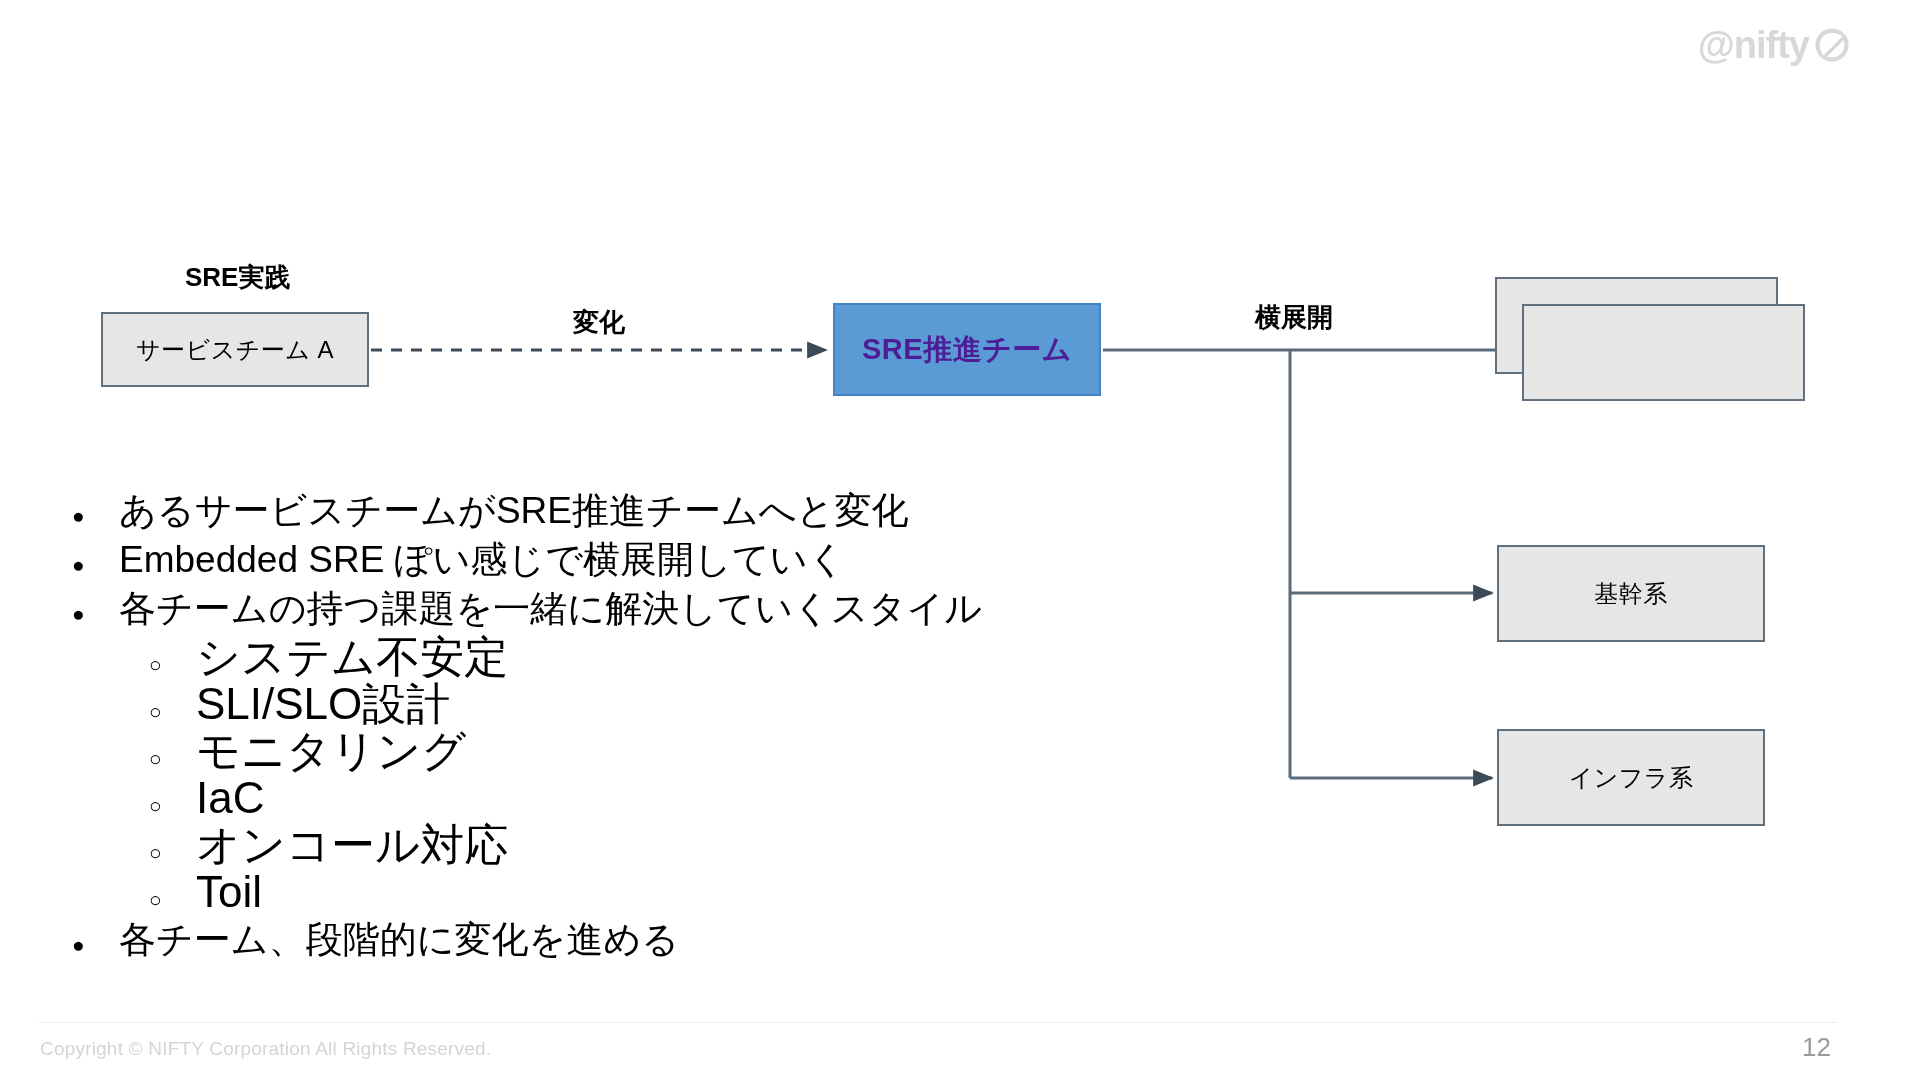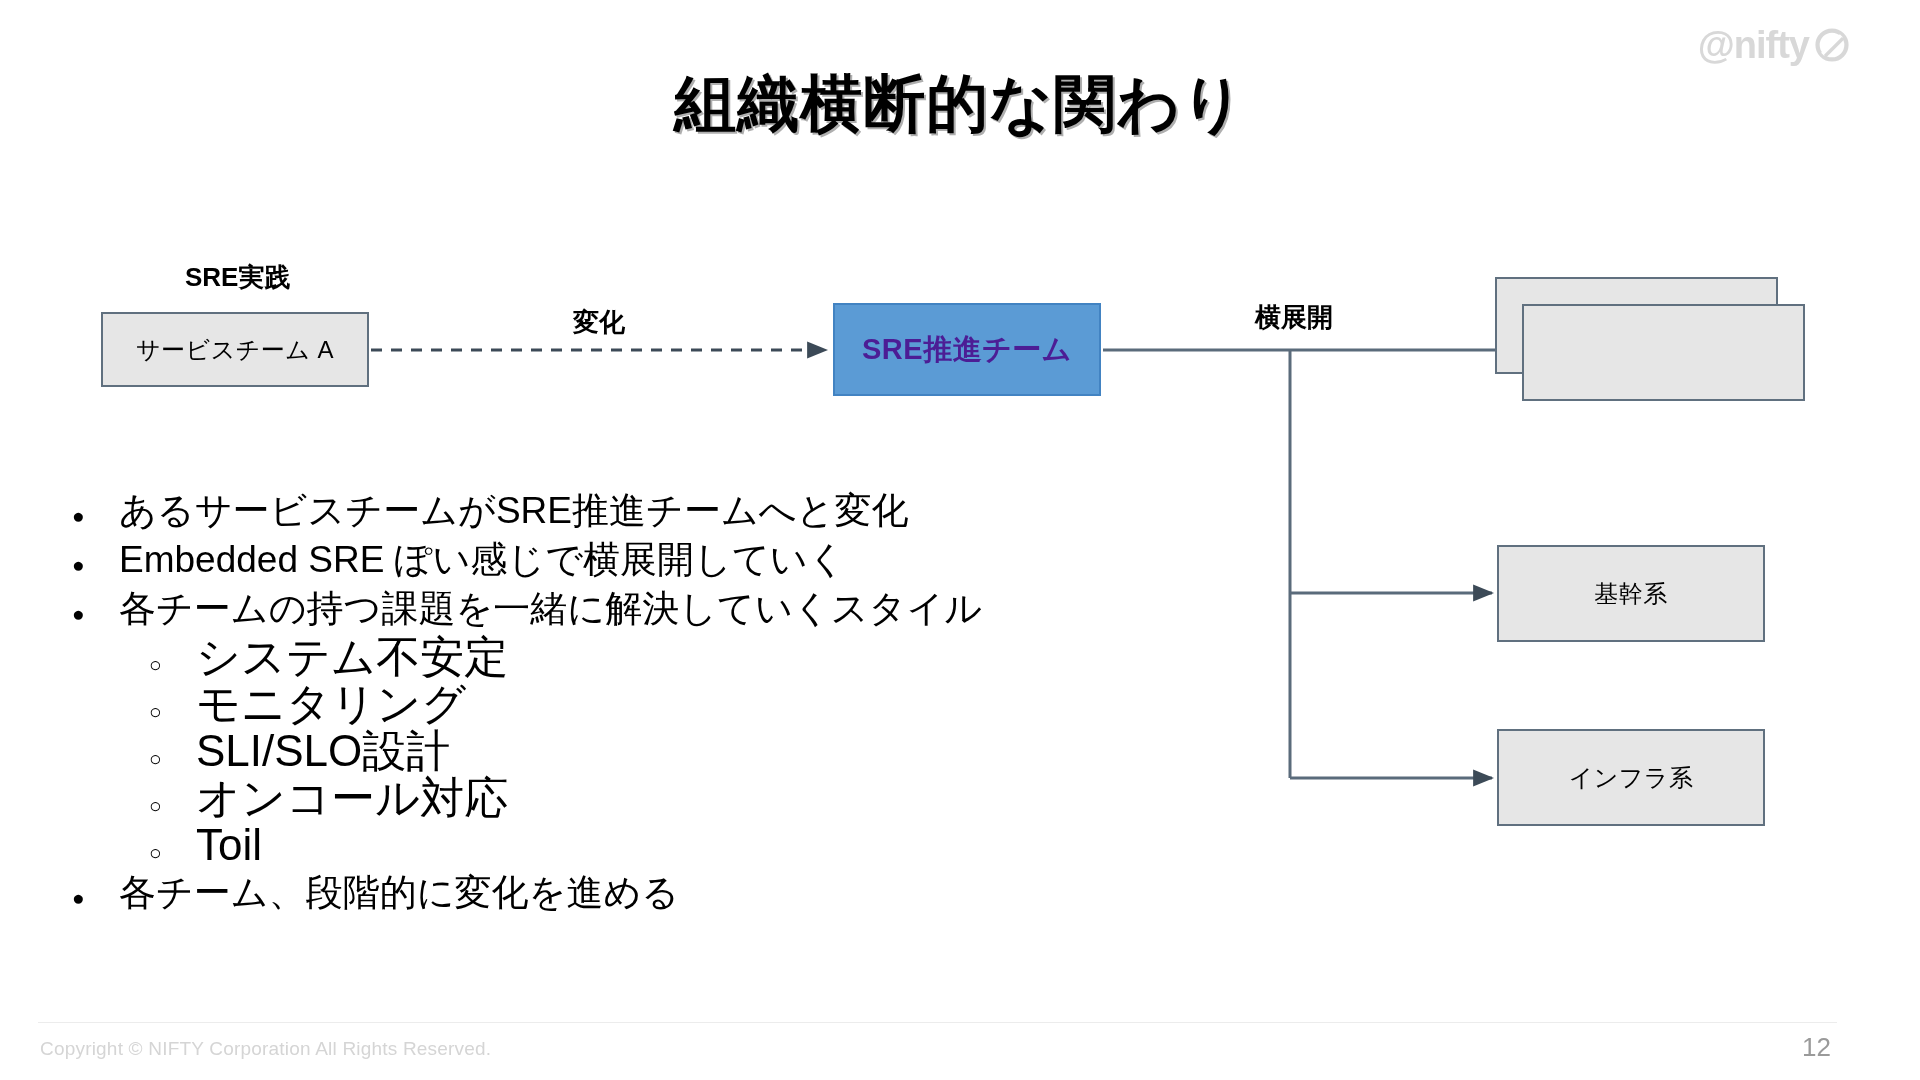--- a/index.html
+++ b/index.html
@@ -176,21 +176,20 @@
 
   <div class="logo">
     <span class="logo-text">@nifty</span>
     <svg class="logo-mark" viewBox="0 0 40 40">
       <circle cx="20" cy="20" r="17" fill="none" stroke="#d8d8d8" stroke-width="5"></circle>
       <path d="M9 31 L31 9" stroke="#ffffff" stroke-width="5" fill="none"></path>
       <path d="M12 33 L33 12" stroke="#d8d8d8" stroke-width="4" fill="none"></path>
     </svg>
   </div>
 
-  <div class="title">組織横断的な関わり</div>
 
   <div class="diagram">
     <svg width="1920" height="1080" xmlns="http://www.w3.org/2000/svg">
       <defs>
         <marker id="arrow" viewBox="0 0 10 10" refX="9" refY="5" markerWidth="7" markerHeight="7" orient="auto-start-reverse">
           <path d="M 0 1 L 10 5 L 0 9 z" fill="#3c4a57"></path>
         </marker>
       </defs>
 
       <line x1="371" y1="350" x2="826" y2="350" stroke="#3c4a57" stroke-width="3" stroke-dasharray="11 9" marker-end="url(#arrow)"></line>
@@ -233,25 +232,29 @@
     <div class="b-row lvl1">
       <span class="b-mark"></span>
       <span class="b-text">各チームの持つ課題を一緒に解決していくスタイル</span>
     </div>
     <div class="b-row lvl2">
       <span class="b-mark"></span>
       <span class="b-text">システム不安定</span>
     </div>
     <div class="b-row lvl2">
       <span class="b-mark"></span>
+      <span class="b-text">SLI/SLO設計</span>
+    </div>
+    <div class="b-row lvl2">
+      <span class="b-mark"></span>
       <span class="b-text">モニタリング</span>
     </div>
     <div class="b-row lvl2">
       <span class="b-mark"></span>
-      <span class="b-text">SLI/SLO設計</span>
+      <span class="b-text">IaC</span>
     </div>
     <div class="b-row lvl2">
       <span class="b-mark"></span>
       <span class="b-text">オンコール対応</span>
     </div>
     <div class="b-row lvl2">
       <span class="b-mark"></span>
       <span class="b-text">Toil</span>
     </div>
     <div class="b-row lvl1">

